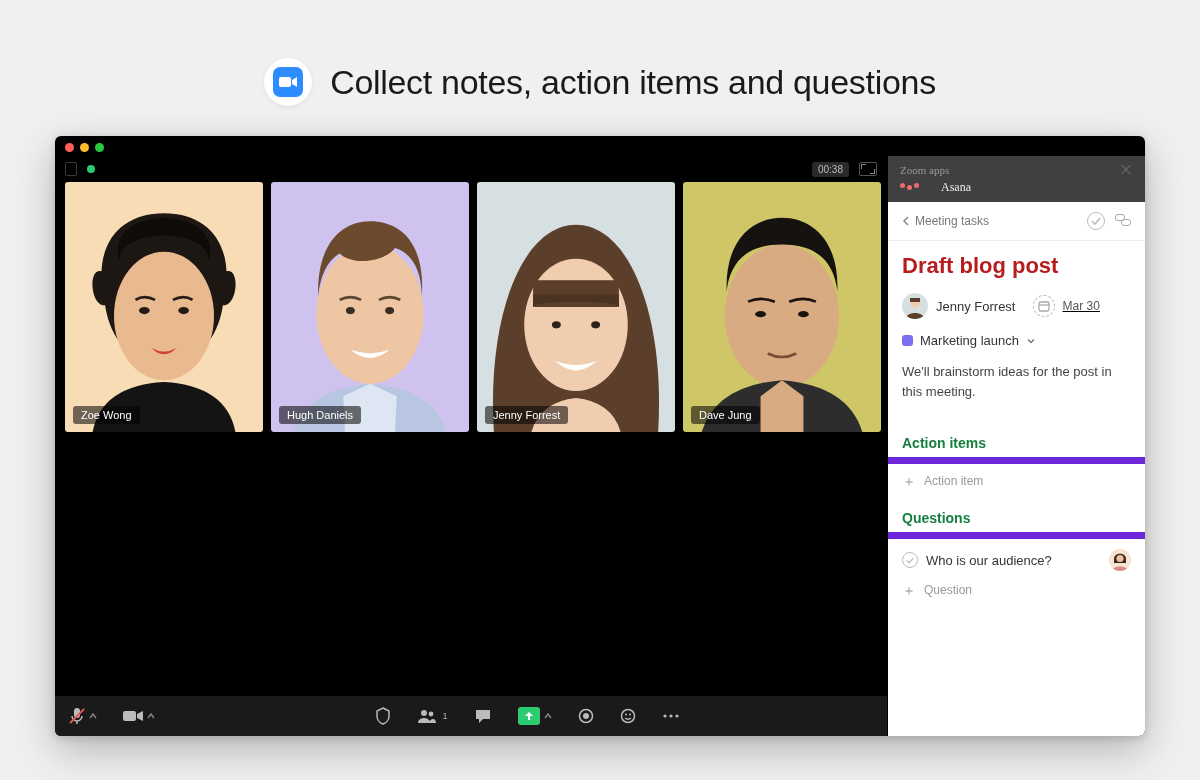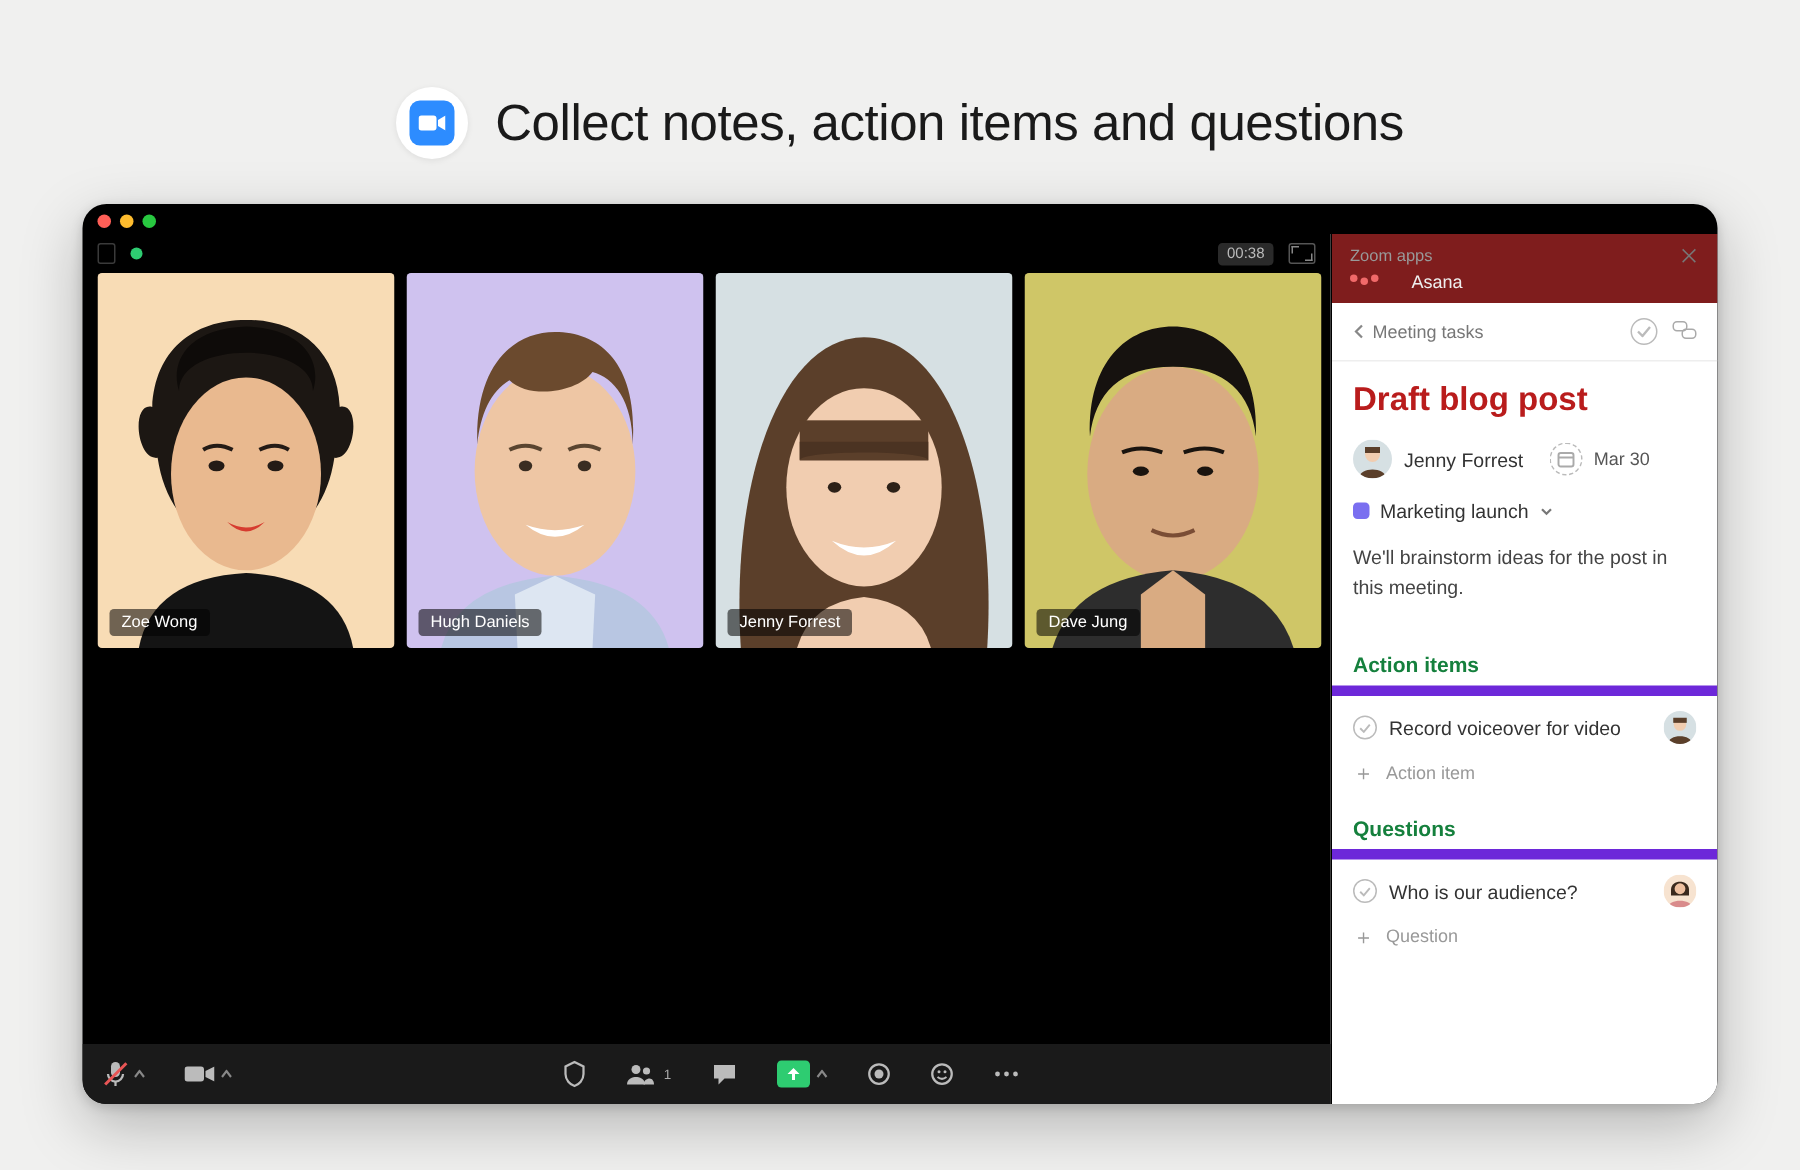--- a/index.html
+++ b/index.html
@@ -26,21 +26,21 @@
   .hero-icon-inner {
     width: 30px; height: 30px; border-radius: 7px; background: #2d8cff;
     display:flex; align-items:center; justify-content:center;
   }
   .hero h1 { font-size: 34px; font-weight: 500; color:#1a1a1a; letter-spacing:-.3px; }
 
   .window {
     width: 1090px; height: 600px;
     margin: 0 auto;
     background: #000;
-    border-radius: 16px;
+    border-radius: 6px;
     box-shadow: 0 14px 40px rgba(0,0,0,.25), 0 2px 8px rgba(0,0,0,.15);
     display: flex;
     flex-direction: column;
     overflow: hidden;
   }
   .titlebar {
     height: 20px; display:flex; align-items:center; padding: 2px 10px 0 10px;
   }
   .traffic { display:flex; gap:6px; }
   .dot { width:9px; height:9px; border-radius:50%; }
@@ -88,23 +88,23 @@
   .mic-off::after{content:"";position:absolute;width:20px;height:1.5px;background:#e85555;transform:rotate(-45deg);top:8px;left:-2px;}
   .share-btn { width:22px;height:18px;background:#2ecc71;border-radius:3px;display:flex;align-items:center;justify-content:center;color:#fff;font-weight:bold; }
   .part-badge { font-size:9px; color:#aaa; margin-left:2px; }
 
   
   .side {
     width: 258px; background:#fff; display:flex; flex-direction:column;
     border-left:1px solid #000;
   }
   .side-top {
-    background:#7f1d1d; color:#ccc; height:46px;
+    background:#404040; color:#ccc; height:46px;
     display:flex; flex-direction:column; justify-content:center;
-    padding:0 12px; position:relative;
+    padding:0 12px; position:relative;font-family:Liberation Serif, serif;
   }
   .side-top-row1{display:flex;justify-content:space-between;align-items:center;font-size:11px;color:#999;}
   .side-top-row2{display:flex;align-items:center;gap:22px;margin-top:3px;}
   .asana-dots{display:flex;gap:2px;}
   .asana-dots span{width:5px;height:5px;border-radius:50%;}
   .side-top-close{width:14px;height:14px;position:relative;cursor:pointer;}
   .side-top-close::before,.side-top-close::after{content:"";position:absolute;width:12px;height:1px;background:#777;top:6px;left:1px;}
   .side-top-close::before{transform:rotate(45deg);} .side-top-close::after{transform:rotate(-45deg);}
   .asana-name{color:#eee;font-size:12px;font-weight:500;}
 
@@ -118,21 +118,21 @@
   .link-ico::before,.link-ico::after{content:"";position:absolute;width:8px;height:5px;border:1.5px solid #aaa;border-radius:3px;}
   .link-ico::before{top:2px;left:0;} .link-ico::after{bottom:2px;right:0;}
 
   .task-area{padding:12px 14px 16px;}
   .task-title{font-size:22px;font-weight:600;color:#b91c1c;margin-bottom:14px;}
   .meta-row{display:flex;align-items:center;gap:18px;margin-bottom:14px;}
   .assignee{display:flex;align-items:center;gap:8px;}
   .avatar-sm{width:26px;height:26px;border-radius:50%;overflow:hidden;flex-shrink:0;}
   .avatar-xs{width:22px;height:22px;border-radius:50%;overflow:hidden;flex-shrink:0;}
   .ass-name{font-size:13px;color:#333;}
-  .due{display:flex;align-items:center;gap:7px;}
+  .due{display:flex;align-items:center;gap:7px;text-decoration:underline;}
   .cal-ico{width:22px;height:22px;border:1px dashed #bbb;border-radius:50%;display:flex;align-items:center;justify-content:center;}
   .due-text{font-size:12px;color:#555;}
   .project-row{display:flex;align-items:center;gap:7px;margin-bottom:14px;cursor:pointer;}
   .proj-sq{width:11px;height:11px;border-radius:3px;background:#7a6ff0;}
   .proj-name{font-size:13px;color:#333;}
   .chev{width:10px;height:10px;}
   .desc{font-size:13px;color:#444;line-height:1.5;margin-bottom:8px;}
 
   .section-h{font-size:14px;font-weight:600;color:#15803d;padding:10px 14px 6px;border-bottom:7px solid #6d28d9;margin:0 0 4px;}
   .sect-block{padding:0 0 6px;}
@@ -384,36 +384,20 @@
             <span class="proj-name">Marketing launch</span>
             <svg class="chev" viewBox="0 0 10 10">
                 <path d="M2 3.5 L5 6.5 L8 3.5" stroke="#777" stroke-width="1.5" fill="none"></path>
               </svg>
           </div>
           <div class="desc">We'll brainstorm ideas for the post in this meeting.</div>
         </div>
 
         <div class="sect-block">
           <div class="section-h">Action items</div>
-          <div class="item-row">
-            <div class="circ-check">
-              <svg width="8" height="7" viewBox="0 0 10 8">
-                  <path d="M1 4 L4 7 L9 1" stroke="#bbb" stroke-width="1.6" fill="none"></path>
-                </svg>
-            </div>
-            <span class="txt">Record voiceover for video</span>
-            <div class="avatar-xs">
-              <svg viewBox="0 0 22 22">
-                  <rect width="22" height="22" fill="#d6e0e3"></rect>
-                  <circle cx="11" cy="9" r="4.2" fill="#f1cdb0"></circle>
-                  <rect x="6.5" y="4.5" width="9" height="3.4" fill="#5b3f2a"></rect>
-                  <path d="M3 22 C3 15 19 15 19 22 Z" fill="#5b3f2a"></path>
-                </svg>
-            </div>
-          </div>
           <div class="add-row">
             <span class="plus">＋</span>
             <span>Action item</span>
           </div>
         </div>
 
         <div class="sect-block">
           <div class="section-h">Questions</div>
           <div class="item-row">
             <div class="circ-check">

